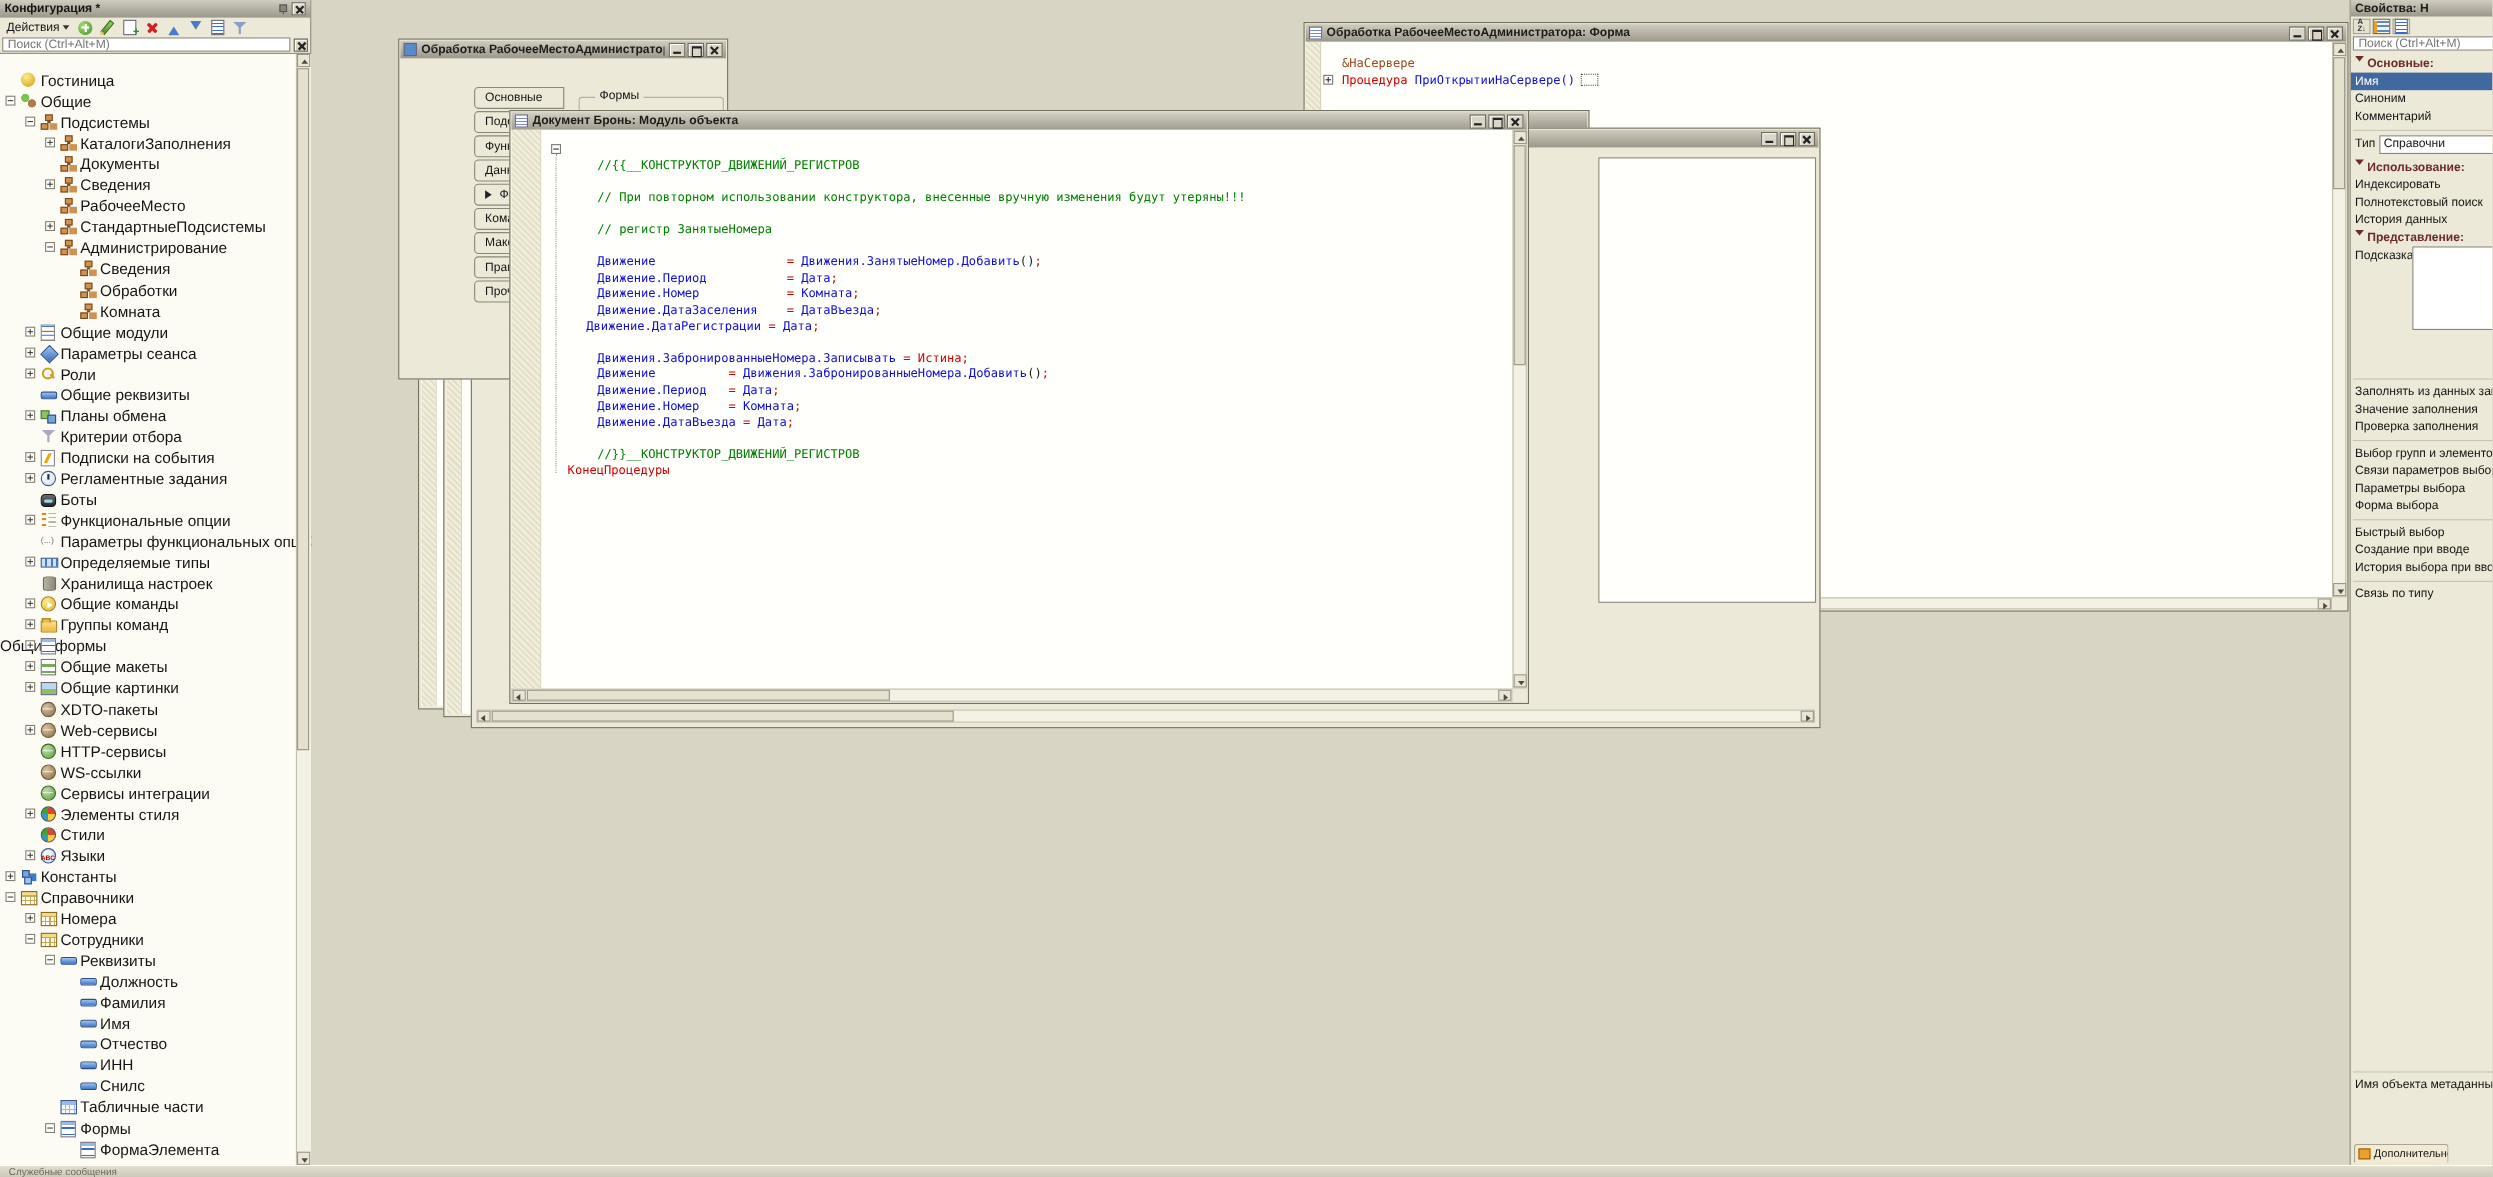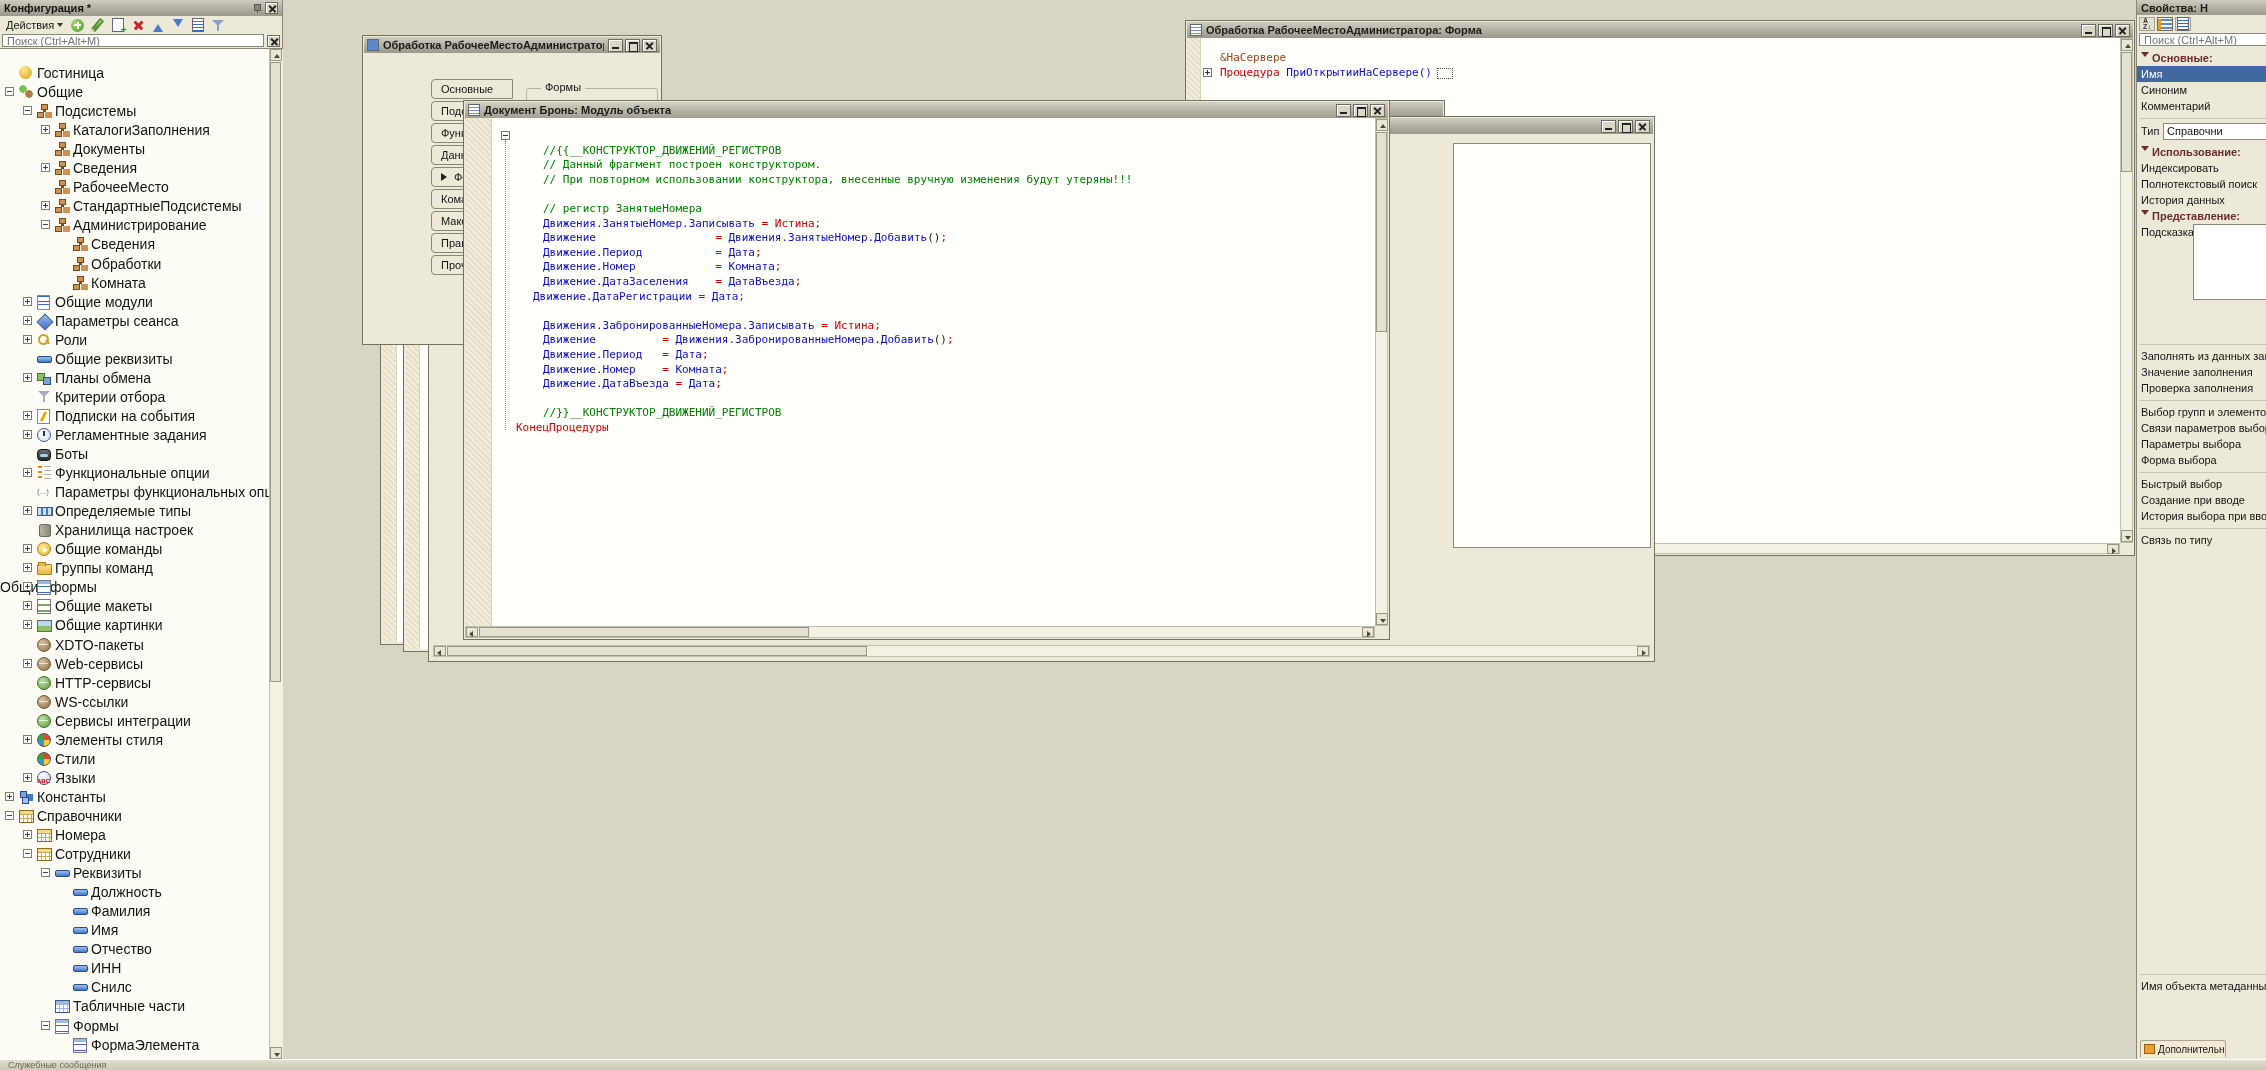--- a/index.html
+++ b/index.html
@@ -294,25 +294,23 @@
       <span class="wbtn min"></span>
       <span class="wbtn max"></span>
       <span class="wbtn cls"></span>
     </span>
   </div>
   <div class="codebody" id="codeC" style="left:1px;top:17px;right:14px;bottom:13px;">
     <div class="gutter"></div>
     <div class="foldline" style="left:40px;top:22px;height:290px;"></div>
       <span class="fold" style="left: 36px; top: 13px;"></span>
       <div class="cline" style="top: 24.6px; left: 51px; padding-left: 27px;"><span class="tk-c">//{{__КОНСТРУКТОР_ДВИЖЕНИЙ_РЕГИСТРОВ</span></div>
-      <div class="cline" style="top: 39.2px; left: 51px; padding-left: 27px;"><span class="tk-c">// Данный фрагмент построен конструктором.</span></div>
       <div class="cline" style="top: 53.8px; left: 51px; padding-left: 27px;"><span class="tk-c">// При повторном использовании конструктора, внесенные вручную изменения будут утеряны!!!</span></div>
       <div class="cline" style="top: 68.4px; left: 51px;"></div>
       <div class="cline" style="top: 83px; left: 51px; padding-left: 27px;"><span class="tk-c">// регистр ЗанятыеНомера</span></div>
-      <div class="cline" style="top: 97.6px; left: 51px; padding-left: 27px;"><span class="tk-i">Движения.ЗанятыеНомер.Записывать </span><span class="tk-k">= Истина;</span></div>
       <div class="cline" style="top: 112.2px; left: 51px; padding-left: 27px;"><span class="tk-i">Движение</span><span class="tk-n">                  </span><span class="tk-k">= </span><span class="tk-i">Движения.ЗанятыеНомер.Добавить</span><span class="tk-n">()</span><span class="tk-k">;</span></div>
       <div class="cline" style="top: 126.8px; left: 51px; padding-left: 27px;"><span class="tk-i">Движение.Период</span><span class="tk-n">           </span><span class="tk-k">= </span><span class="tk-i">Дата</span><span class="tk-k">;</span></div>
       <div class="cline" style="top: 141.4px; left: 51px; padding-left: 27px;"><span class="tk-i">Движение.Номер</span><span class="tk-n">            </span><span class="tk-k">= </span><span class="tk-i">Комната</span><span class="tk-k">;</span></div>
       <div class="cline" style="top: 156px; left: 51px; padding-left: 27px;"><span class="tk-i">Движение.ДатаЗаселения</span><span class="tk-n">    </span><span class="tk-k">= </span><span class="tk-i">ДатаВъезда</span><span class="tk-k">;</span></div>
       <div class="cline" style="top: 170.6px; left: 41px; padding-left: 27px;"><span class="tk-i">Движение.ДатаРегистрации </span><span class="tk-k">= </span><span class="tk-i">Дата</span><span class="tk-k">;</span></div>
       <div class="cline" style="top: 185.2px; left: 51px;"></div>
       <div class="cline" style="top: 199.8px; left: 51px; padding-left: 27px;"><span class="tk-i">Движения.ЗабронированныеНомера.Записывать </span><span class="tk-k">= Истина;</span></div>
       <div class="cline" style="top: 214.4px; left: 51px; padding-left: 27px;"><span class="tk-i">Движение</span><span class="tk-n">          </span><span class="tk-k">= </span><span class="tk-i">Движения.ЗабронированныеНомера.Добавить</span><span class="tk-n">()</span><span class="tk-k">;</span></div>
       <div class="cline" style="top: 229px; left: 51px; padding-left: 27px;"><span class="tk-i">Движение.Период</span><span class="tk-n">   </span><span class="tk-k">= </span><span class="tk-i">Дата</span><span class="tk-k">;</span></div>
       <div class="cline" style="top: 243.6px; left: 51px; padding-left: 27px;"><span class="tk-i">Движение.Номер</span><span class="tk-n">    </span><span class="tk-k">= </span><span class="tk-i">Комната</span><span class="tk-k">;</span></div>

